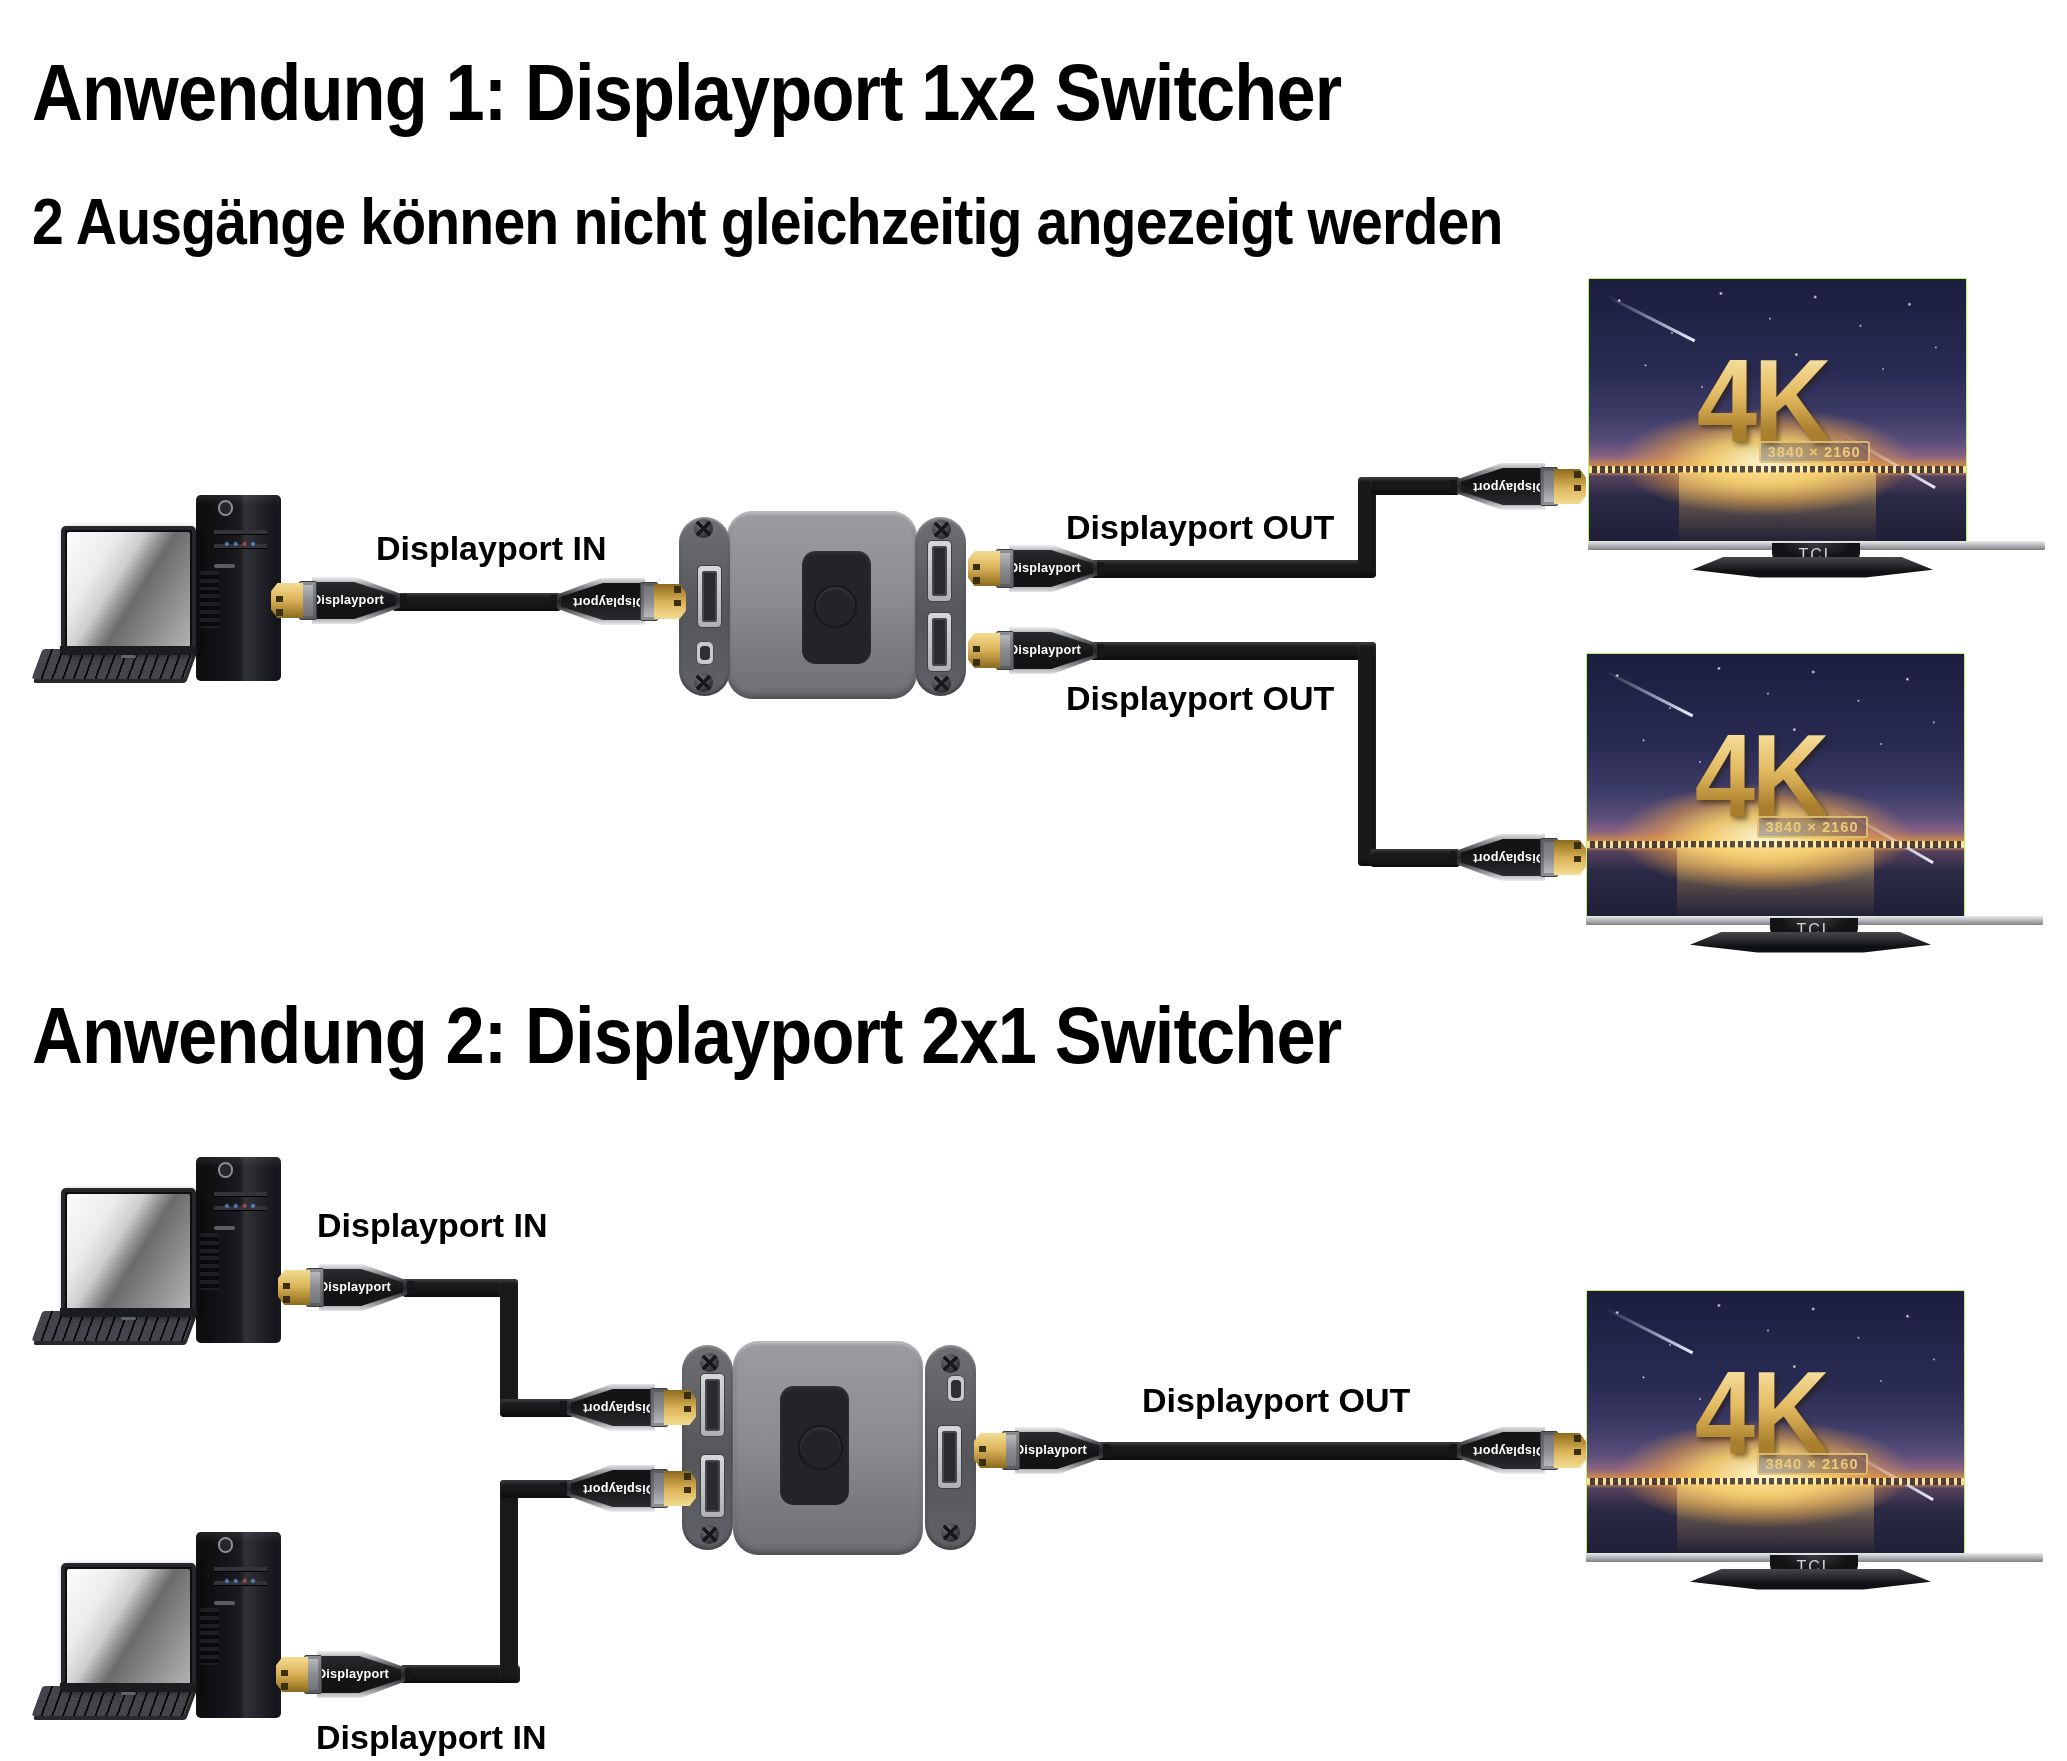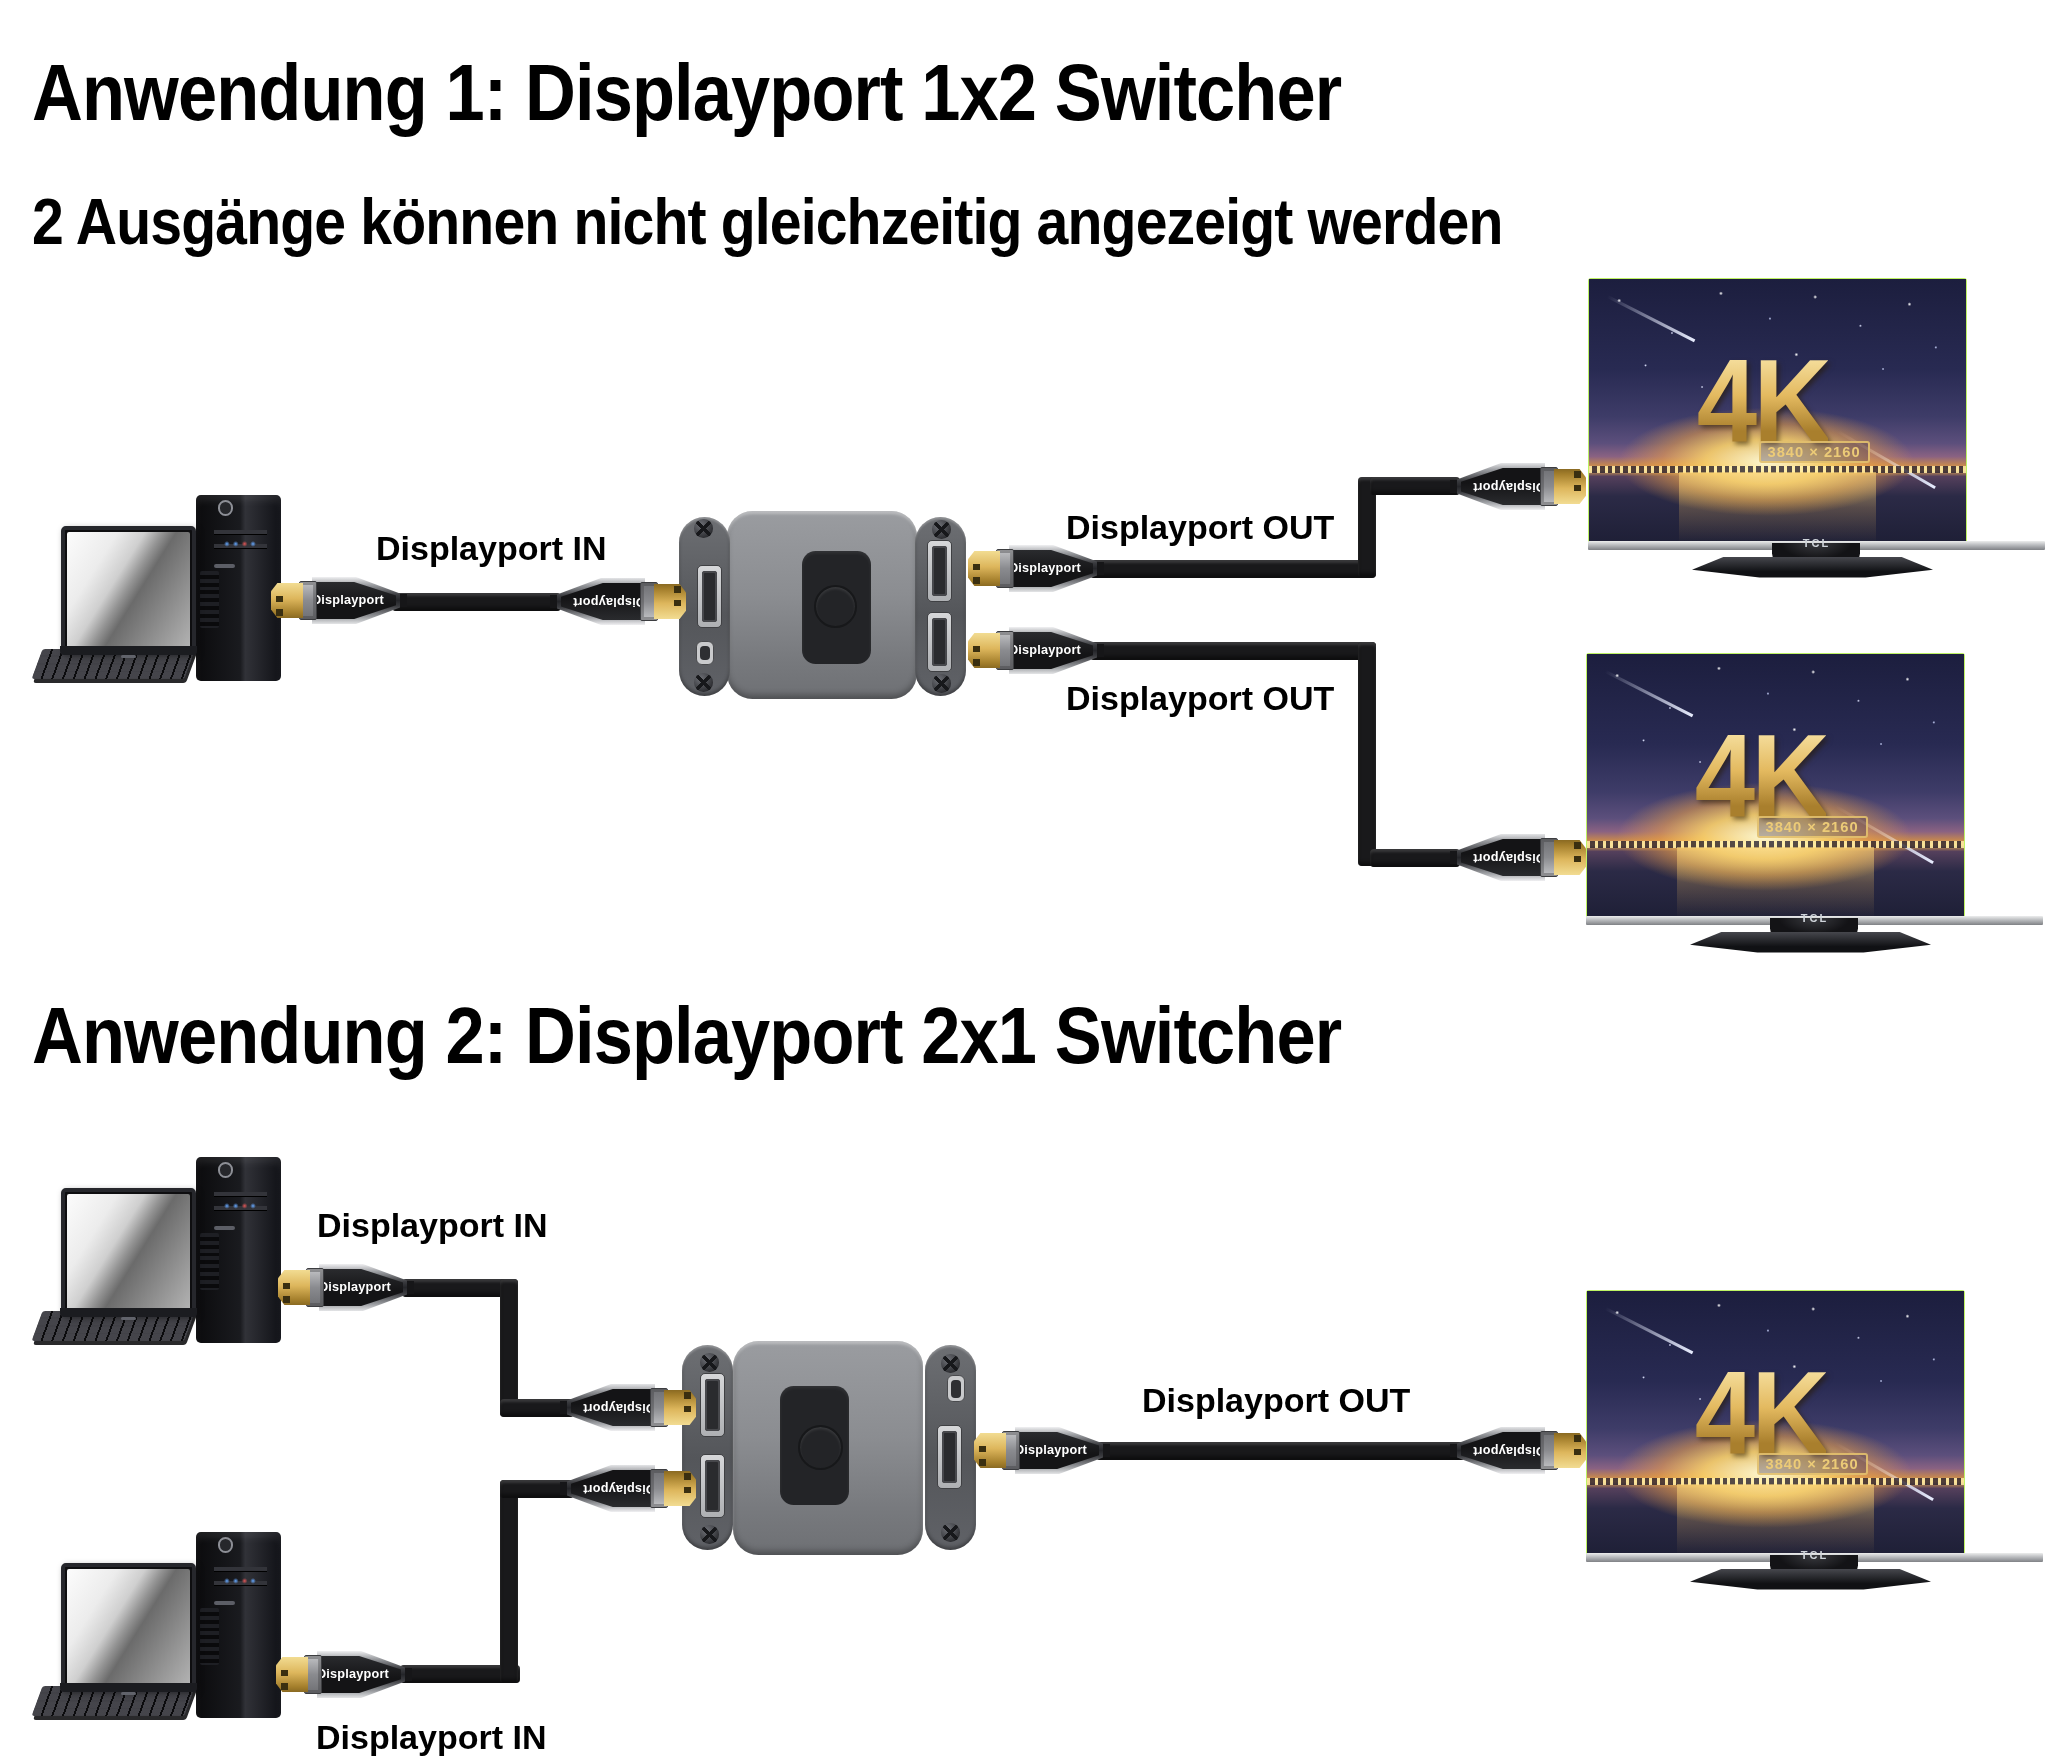--- a/index.html
+++ b/index.html
@@ -130,22 +130,22 @@
     background:linear-gradient(180deg,#f6e0a0 5%,#e3b95f 45%,#a97f2d 80%);
     -webkit-background-clip:text;background-clip:text;color:transparent;
     filter:drop-shadow(3.9px 3.9px 2.9px rgba(40,25,0,.55))}
   .tv-res{position:absolute;left:45%;top:61%;font-size:14.7px;font-weight:bold;color:#eccb77;
     border:2px solid rgba(235,200,110,.85);background:rgba(70,58,88,.38);
     padding:1px 6.9px;border-radius:2.9px;letter-spacing:1px;white-space:nowrap}
   .tv-bar{position:absolute;left:0;top:263px;width:457px;height:8.8px;border-radius:1px;
     background:linear-gradient(180deg,#eceded,#b9bbbe 45%,#7f8185)}
   .tv-neck{position:absolute;left:184px;top:265px;width:88px;height:19.6px;border-radius:0 0 9.8px 9.8px;
     background:radial-gradient(50% 100% at 50% 0,#3a3b40,#131316 80%)}
-  .tv-brand{position:absolute;left:0;top:259px;width:457px;text-align:center;
-    font-size:11px;font-weight:bold;color:#cfd4da;letter-spacing:2px}
+  .tv-brand{position:absolute;left:0;top:268px;width:457px;text-align:center;
+    font-size:16px;font-weight:normal;color:#cfd4da;letter-spacing:2px}
   .tv-stand{position:absolute;left:104px;top:279px;width:241px;height:20.6px;
     background:linear-gradient(180deg,#46474d,#101114 70%);
     clip-path:polygon(13% 0,87% 0,100% 62%,72% 100%,28% 100%,0 62%)}
 </style>
 </head>
 <body>
 
 <div class="page">
 
   <div class="ttl t-main" style="left:32px;top:53px">Anwendung 1: Displayport 1x2 Switcher</div>

